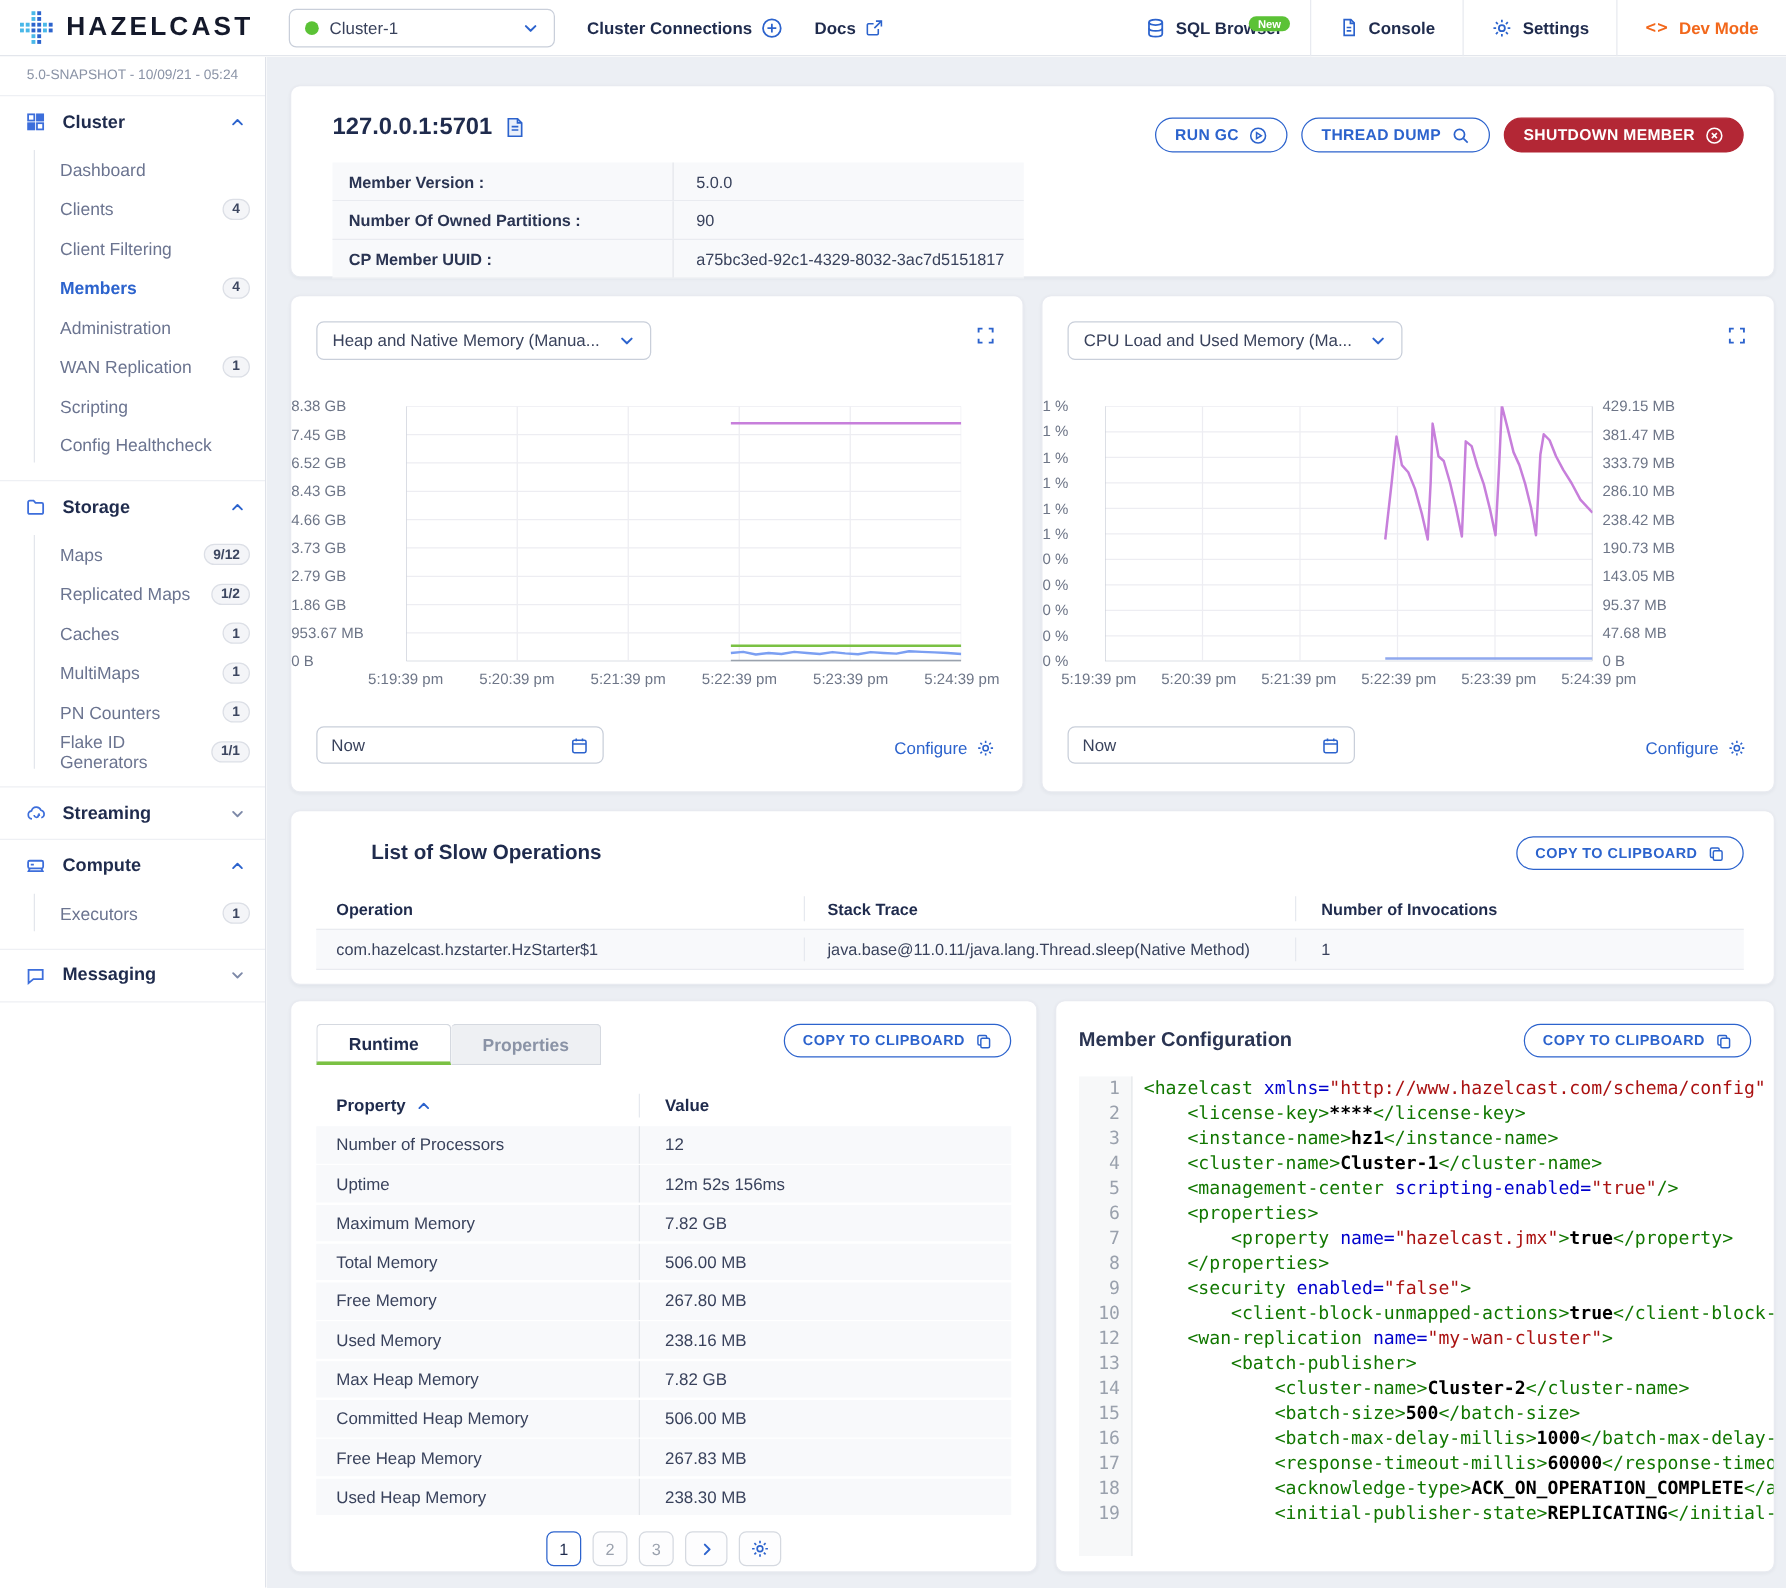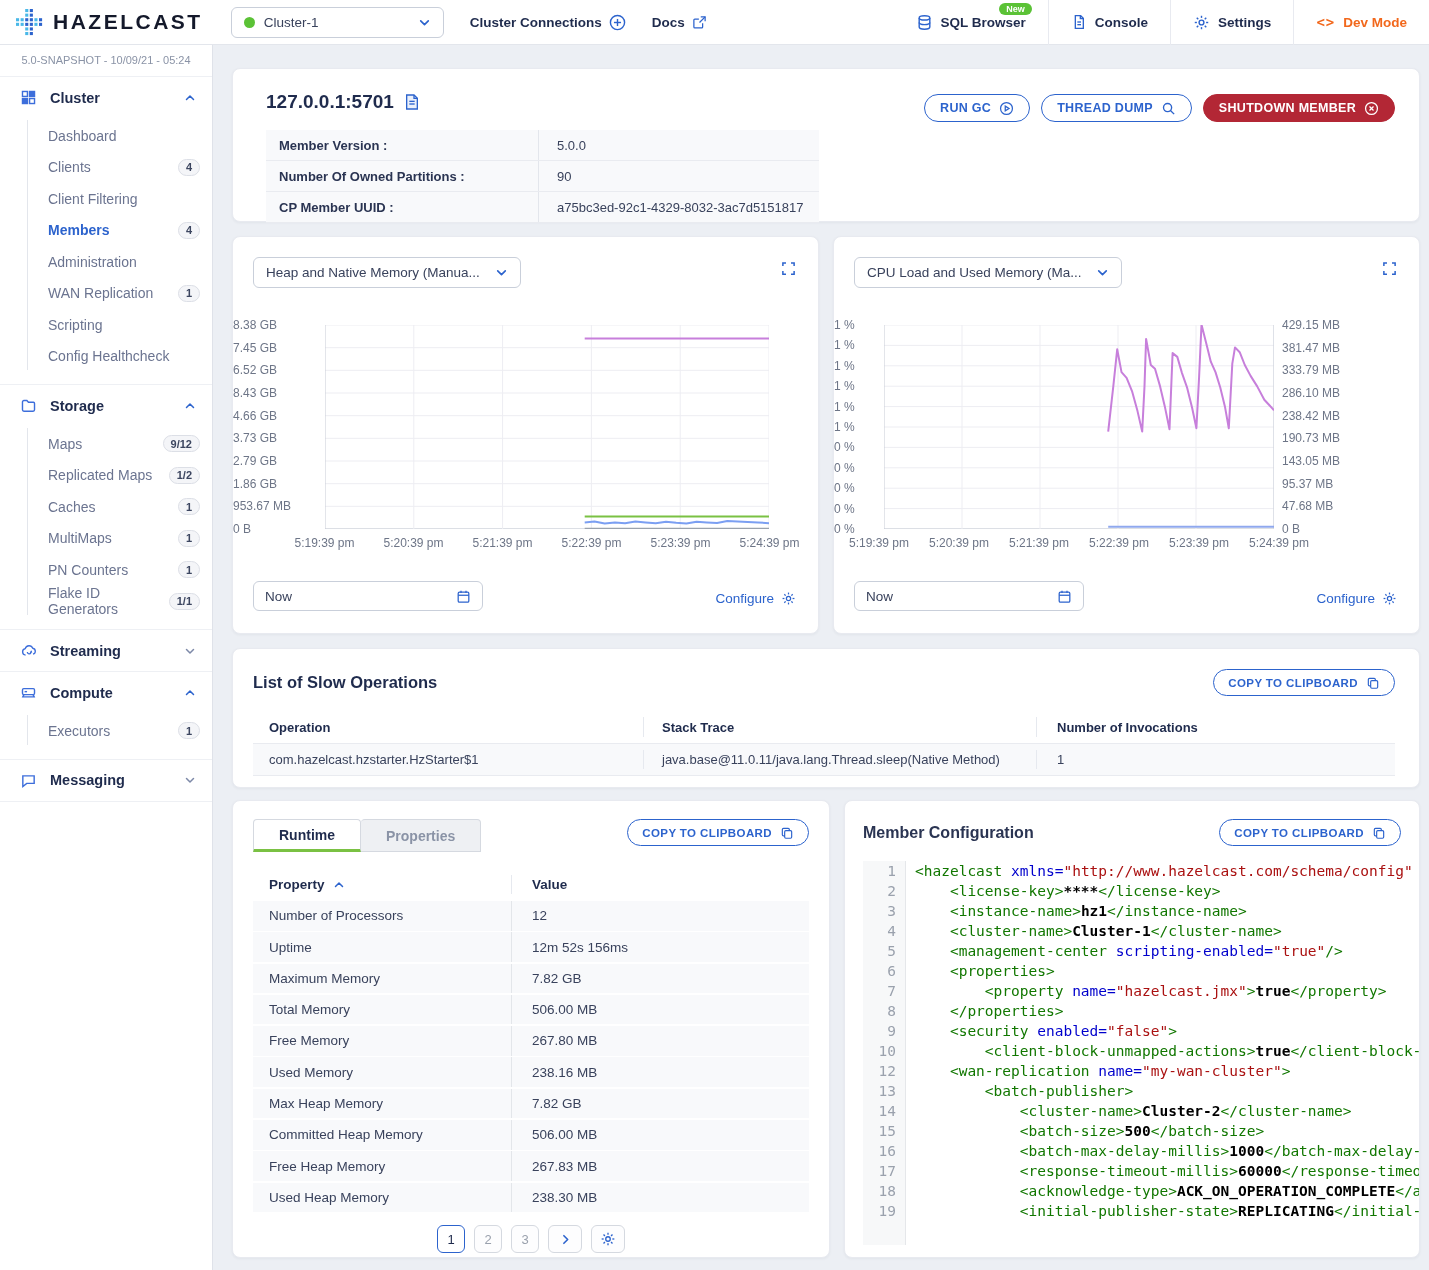--- a/index.html
+++ b/index.html
@@ -12,21 +12,21 @@
   .tb-left { display:flex; align-items:center; }
   .logo { display:flex; align-items:center; gap:9px; margin-left:14px; }
   .logo-text { font-size:21px; font-weight:700; letter-spacing:2.5px; color:#14192b; }
   .cluster-select { margin-left:28px; width:213px; height:31px; border:1px solid #c9cfda; border-radius:6px; display:flex; align-items:center; padding:0 12px; gap:9px; cursor:pointer; }
   .cluster-select .dot { width:11px; height:11px; border-radius:50%; background:#5bc236; }
   .cluster-select .lbl { flex:1; font-size:13.5px; color:#39425c; }
   .tb-link { display:flex; align-items:center; gap:7px; font-size:13.5px; font-weight:700; color:#1f2b4d; margin-left:26px; cursor:pointer; }
   .tb-right { display:flex; align-items:stretch; height:45px; }
   .tb-item { position:relative; display:flex; align-items:center; gap:8px; padding:0 22px; font-size:13.5px; font-weight:700; color:#1f2b4d; border-left:1px solid #e8eaf0; cursor:pointer; }
   .tb-item.first { border-left:none; }
-  .tb-item .badge-new { position:absolute; top:3px; right:16px; background:#5bc236; color:#fff; font-size:9px; font-weight:700; padding:1px 7px; border-radius:8px; }
+  .tb-item .badge-new { position:absolute; top:13px; right:16px; background:#5bc236; color:#fff; font-size:9px; font-weight:700; padding:1px 7px; border-radius:8px; }
   .tb-item.dev { color:#f2681c; }
   .tb-item.dev .code-ico { font-family:"DejaVu Sans Mono",monospace; font-weight:700; font-size:14px; letter-spacing:1px; }
 
   
   .sidebar { position:fixed; top:45px; left:0; bottom:0; width:213px; background:#fff; border-right:1px solid #dfe2e9; }
   .side-version { font-size:11px; color:#8a93a6; text-align:center; padding:9px 0 10px; border-bottom:1px solid #eef0f4; }
   .side-section { border-bottom:1px solid #eef0f4; }
   .side-head { height:41px; display:flex; align-items:center; padding:0 16px 0 20px; gap:13px; cursor:pointer; }
   .side-head .side-label { flex:1; font-size:14.5px; font-weight:700; color:#1f2b4d; }
   .side-ico { width:17px; height:17px; color:#3d6edb; }
@@ -65,21 +65,21 @@
   .ylabels.left { }
   .ylabels.right { align-items:flex-start; }
   .xlabels { position:absolute; top:299px; display:flex; justify-content:space-between; font-size:12px; color:#6d7587; }
   .xlabels span { width:90px; text-align:center; }
   svg.plot { position:absolute; top:88px; }
   .date-input { position:absolute; left:20px; bottom:22px; width:230px; height:30px; border:1px solid #c9cfda; border-radius:6px; display:flex; align-items:center; justify-content:space-between; padding:0 11px; font-size:13.5px; color:#39425c; cursor:pointer; }
   .configure { position:absolute; right:22px; bottom:27px; display:flex; align-items:center; gap:7px; font-size:13.5px; color:#2c63cd; cursor:pointer; }
 
   
   .slowops-card { height:140px; padding:20px 24px 0 20px; margin-bottom:12px; }
-  .slow-top { display:flex; justify-content:space-between; align-items:center; }
+  .slow-top { display:flex; justify-content:space-between; align-items:center;margin-left:44px; }
   .sec-title { font-size:16.5px; font-weight:700; color:#1f2b4d; }
   .copy-btn { height:27px; border-radius:14px; border:1.2px solid #2c63cd; background:#fff; color:#2c63cd; font-size:11.5px; font-weight:700; letter-spacing:.4px; display:flex; align-items:center; gap:8px; padding:0 14px; cursor:pointer; font-family:inherit; }
   .so-table { margin-top:15px; }
   .so-hdr, .so-row { display:flex; align-items:center; }
   .so-hdr { height:32px; font-size:13px; font-weight:700; color:#1f2b4d; }
   .so-row { height:33px; background:#f8f9fb; border-top:1px solid #e9ebf0; border-bottom:1px solid #e9ebf0; font-size:13px; color:#39425c; }
   .so-c1 { width:390px; padding-left:16px; }
   .so-c2 { width:393px; padding-left:18px; border-left:1px solid #e6e9ef; height:60%; display:flex; align-items:center; }
   .so-c3 { flex:1; padding-left:20px; border-left:1px solid #e6e9ef; height:60%; display:flex; align-items:center; }
 

